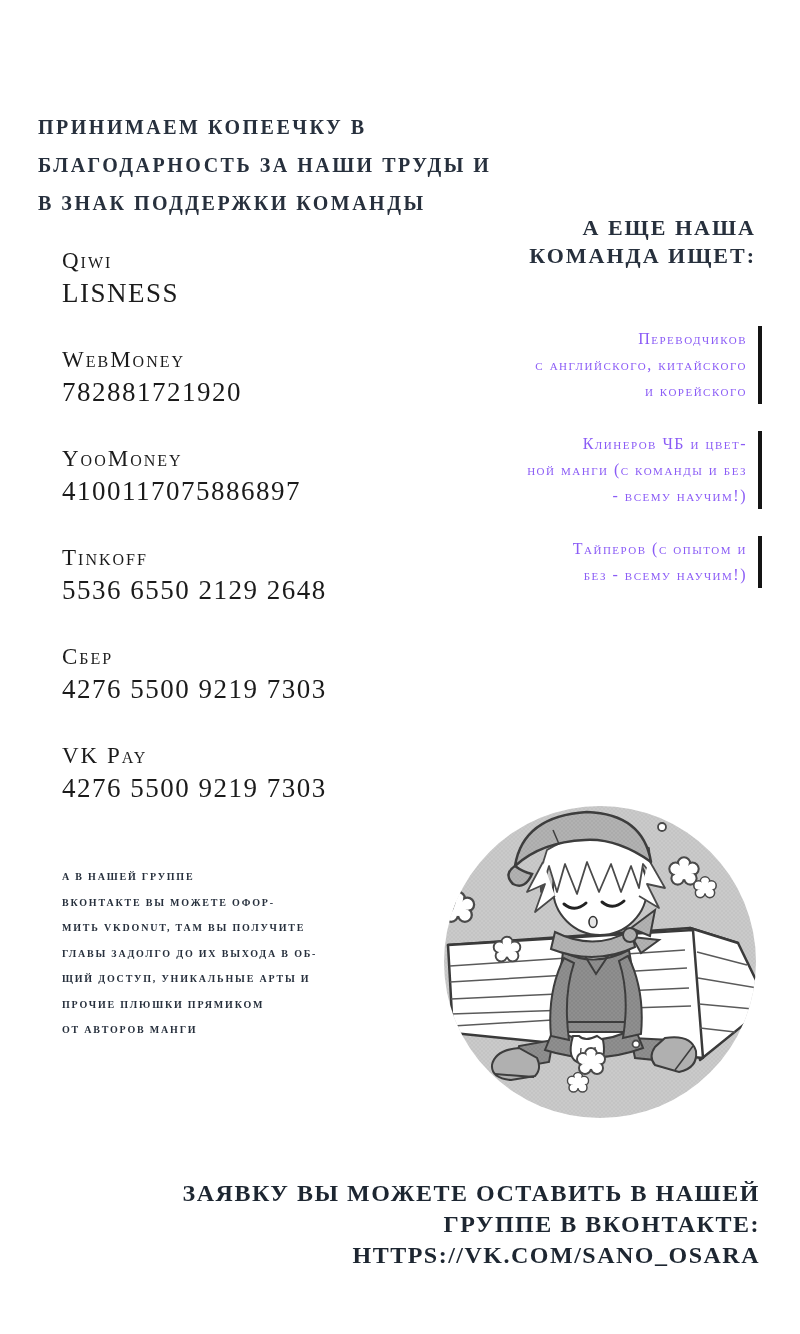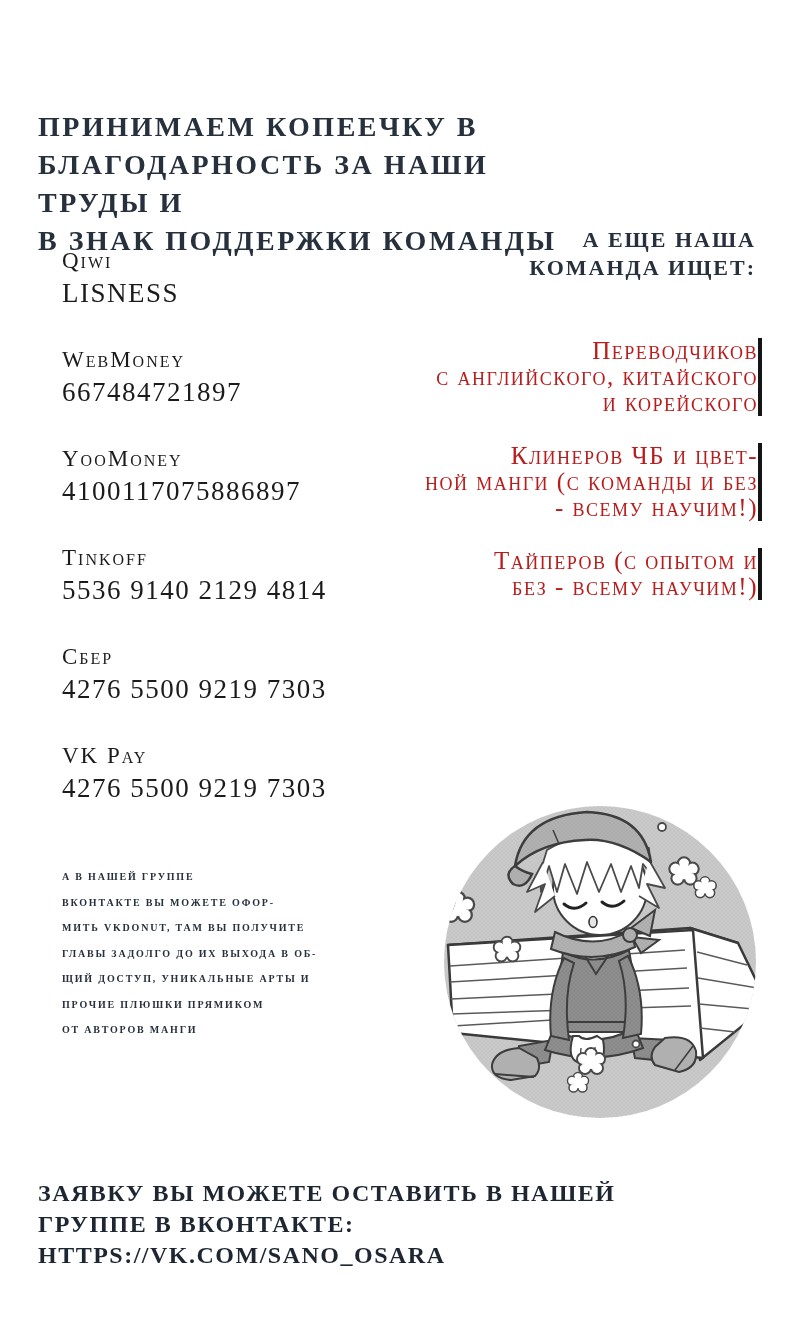--- a/index.html
+++ b/index.html
@@ -12,21 +12,21 @@
   body{
     width:800px;height:1334px;position:relative;overflow:hidden;
     font-family:"Liberation Serif", serif;
     color:var(--ink-body);
   }
   .page{position:absolute;inset:0;background:#ffffff;}
 
   
   .donate-header{
     position:absolute;left:38px;top:108px;width:540px;
-    font-weight:bold;font-size:28px;line-height:38px;
+    font-weight:bold;font-size:20px;line-height:38px;
     letter-spacing:2.5px;color:var(--ink-heading);
     text-transform:uppercase;
   }
 
   
   .payments{position:absolute;left:62px;top:244px;width:340px;}
   .pay-item{margin-bottom:33px;}
   .pay-label{
     font-variant:small-caps;font-size:23px;line-height:33px;
     letter-spacing:2px;color:var(--ink-body);
@@ -34,43 +34,43 @@
   .pay-value{
     font-size:27px;line-height:33px;letter-spacing:1.5px;color:var(--ink-body);
   }
 
   
   .recruit{position:absolute;right:38px;top:214px;width:420px;text-align:right;}
   .recruit-title{
     font-weight:bold;font-size:22px;line-height:28px;letter-spacing:2px;
     color:var(--ink-heading);text-transform:uppercase;margin-right:6px;
     margin-bottom:56px;
-    margin-top:12px;
   }
   .vacancy{
     border-right:4px solid var(--bar);
+    padding-right:11px;
     margin-bottom:27px;
     font-variant:small-caps;
-    font-size:25px;line-height:26px;letter-spacing:1.5px;
-    color:#b91c1c;
+    font-size:16px;line-height:26px;letter-spacing:1.5px;
+    color:#8b5cf6;
   }
 
   
   .vk-note{
     position:absolute;left:62px;top:864px;width:360px;
     font-weight:bold;font-size:10px;line-height:25.5px;letter-spacing:1.8px;
     color:var(--ink-heading);text-transform:uppercase;
   }
 
   
   .illustration{position:absolute;left:435px;top:800px;width:330px;height:325px;}
 
   
   .apply-footer{
-    position:absolute;left:38px;right:40px;top:1178px;
+    position:absolute;left:38px;right:40px;top:1178px;text-align:right;
     font-weight:bold;font-size:24px;line-height:31px;letter-spacing:1.5px;
     color:#1d2631;text-transform:uppercase;
   }
 </style>
 </head>
 <body style="--ink-heading: #27303d; --ink-body: #1b1b1b; --bar: #141414;">
 
 <div class="page">
 
   <header class="donate-header">
@@ -79,29 +79,29 @@
     <div>в знак поддержки команды</div>
   </header>
 
   <section class="payments">
     <div class="pay-item">
       <div class="pay-label">Qiwi</div>
       <div class="pay-value">LISNESS</div>
     </div>
     <div class="pay-item">
       <div class="pay-label">WebMoney</div>
-      <div class="pay-value">667484721897</div>
+      <div class="pay-value">782881721920</div>
     </div>
     <div class="pay-item">
       <div class="pay-label">YooMoney</div>
       <div class="pay-value">4100117075886897</div>
     </div>
     <div class="pay-item">
       <div class="pay-label">Tinkoff</div>
-      <div class="pay-value">5536 9140 2129 4814</div>
+      <div class="pay-value">5536 6550 2129 2648</div>
     </div>
     <div class="pay-item">
       <div class="pay-label">Сбер</div>
       <div class="pay-value">4276 5500 9219 7303</div>
     </div>
     <div class="pay-item">
       <div class="pay-label">VK Pay</div>
       <div class="pay-value">4276 5500 9219 7303</div>
     </div>
   </section>

